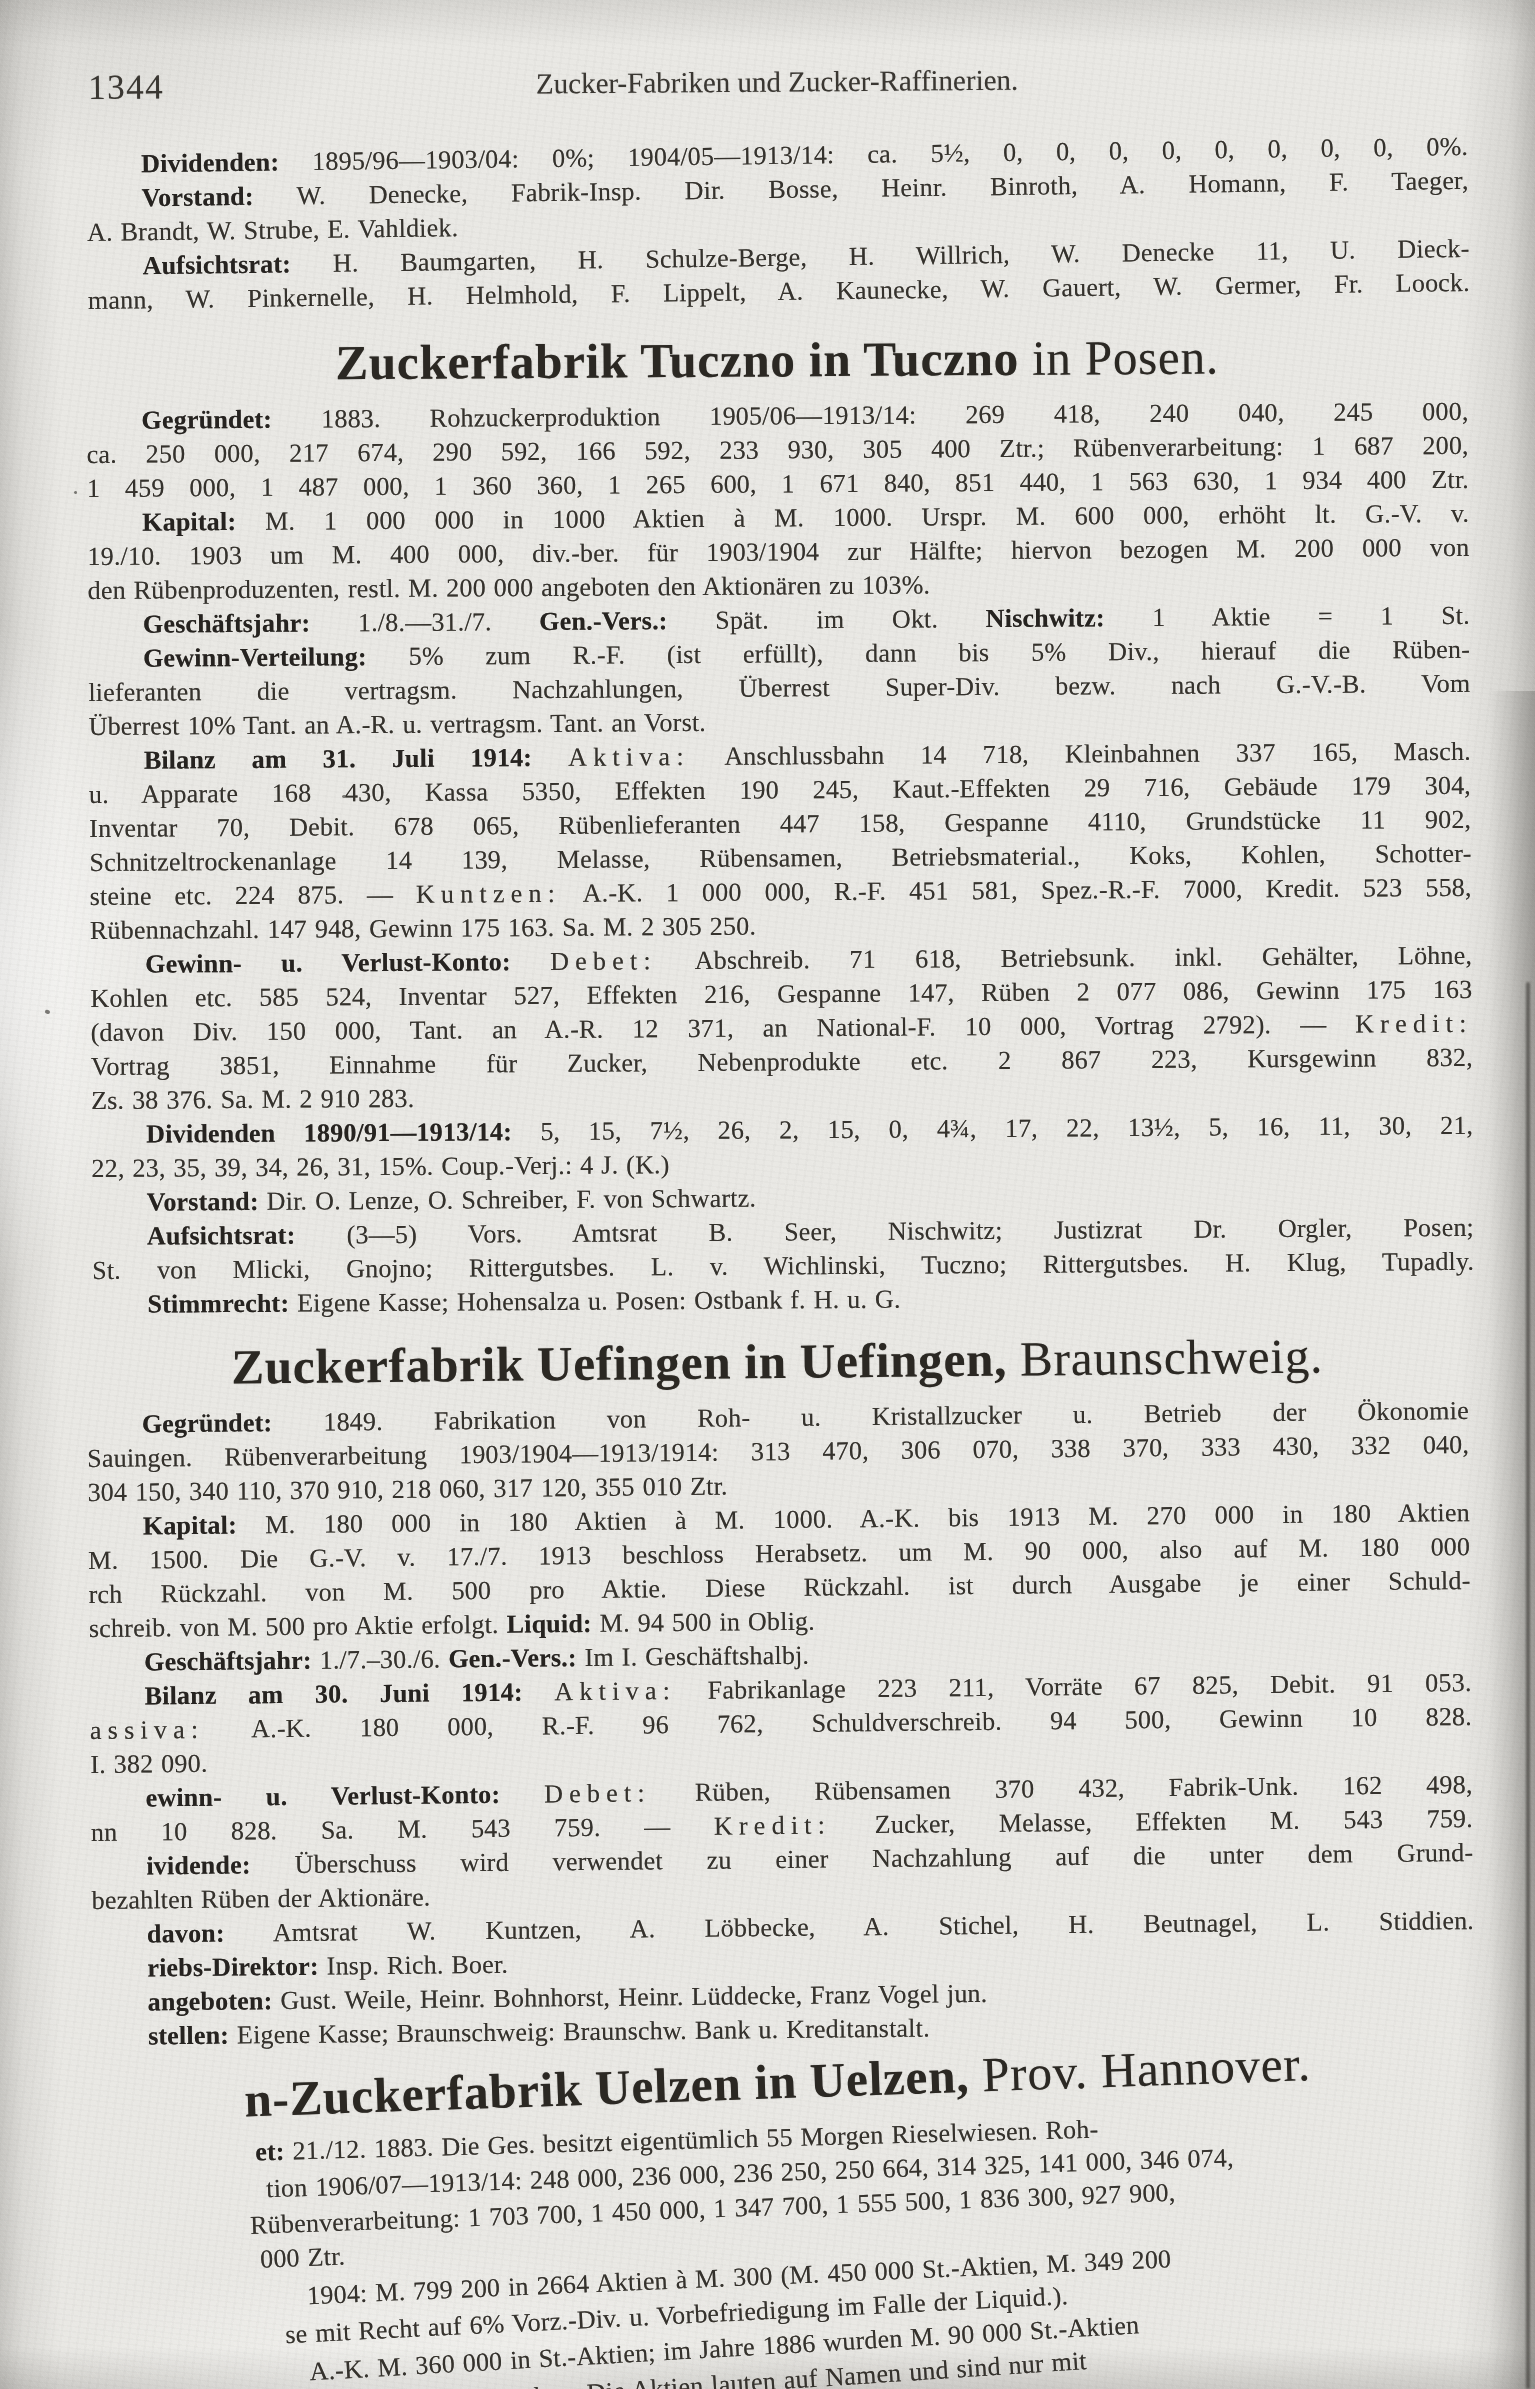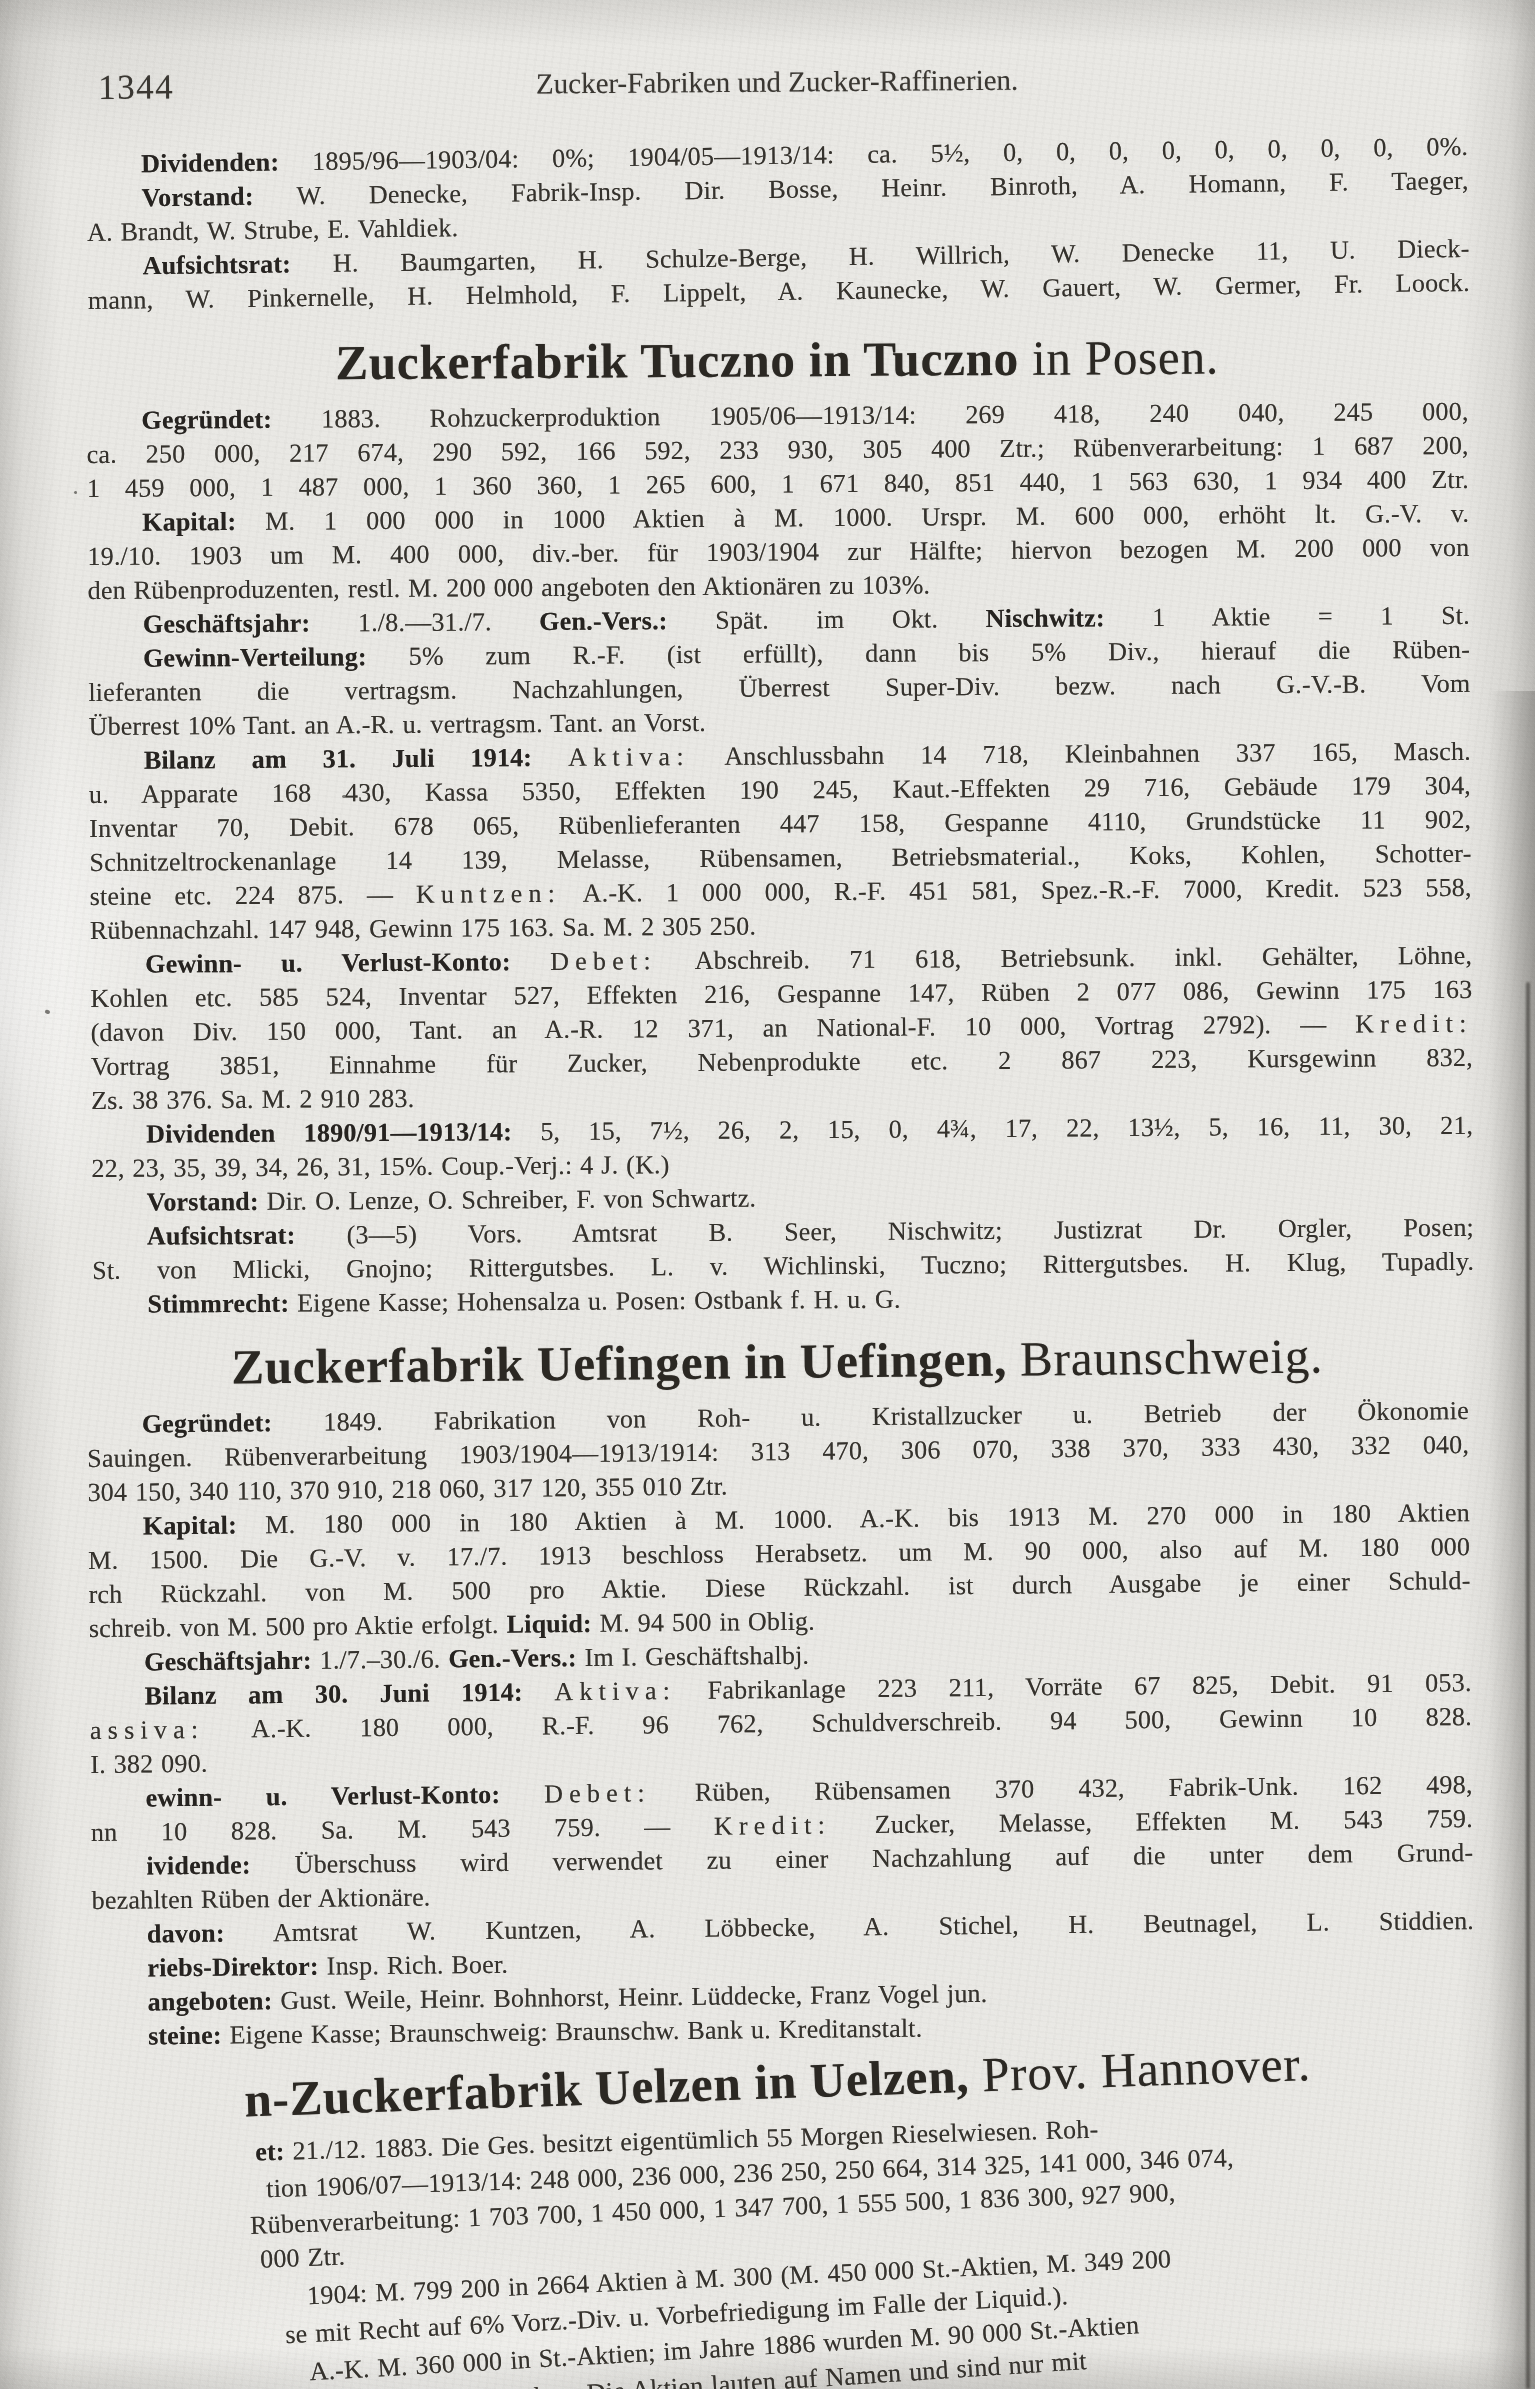--- a/index.html
+++ b/index.html
@@ -35,21 +35,21 @@
     background:linear-gradient(270deg, rgba(70,68,64,.28), rgba(0,0,0,0));
   }
   .speck{position:absolute;background:rgba(60,58,54,.65);border-radius:50%;}
   .speck.s1{left:45px;top:1010px;width:5.4px;height:3.8px;transform:rotate(20deg);}
   .speck.s2{left:342px;top:795px;width:3.8px;height:3.1px;}
   .speck.s3{left:74px;top:491px;width:3.1px;height:3.1px;}
 
   .content{position:absolute;left:86px;top:0;width:1382px;}
 
   .page-header{position:relative;height:40px;margin-top:68px;transform:rotate(-0.45deg);transform-origin:0 0;}
-  .page-num{position:absolute;left:12px;top:0;font-size:35px;letter-spacing:1.5px;color:#3a3732;text-shadow:0 0 0.8px rgba(50,48,44,.45);}
+  .page-num{position:absolute;left:2px;top:0;font-size:35px;letter-spacing:1.5px;color:#3a3732;text-shadow:0 0 0.8px rgba(50,48,44,.45);}
   .running-header{position:absolute;left:0;right:0;top:3.1px;text-align:center;font-size:29px;color:#3a3732;text-shadow:0 0 0.8px rgba(50,48,44,.4);}
 
   .section{transform-origin:0 0;}
   .s0{margin-top:40px;transform:rotate(-0.75deg);}
   .s1{transform:rotate(-0.38deg);}
   .s2{transform:rotate(-0.58deg);}
   .s3{transform:rotate(-1.55deg);}
 
   .sec-title{
     text-align:center;font-weight:bold;font-size:49px;line-height:60px;
@@ -148,21 +148,21 @@
       <div class="line indent"><span class="seg-b">Bilanz am 30. Juni 1914:</span><span class="seg-n"> </span><span class="seg-g">Aktiva:</span><span class="seg-n"> Fabrikanlage 223 211, Vorräte 67 825, Debit. 91 053.</span></div>
       <div class="line"><span class="seg-g">assiva:</span><span class="seg-n"> A.-K. 180 000, R.-F. 96 762, Schuldverschreib. 94 500, Gewinn 10 828.</span></div>
       <div class="line short"><span class="seg-n">I. 382 090.</span></div>
       <div class="line indent"><span class="seg-b">ewinn- u. Verlust-Konto:</span><span class="seg-n"> </span><span class="seg-g">Debet:</span><span class="seg-n"> Rüben, Rübensamen 370 432, Fabrik-Unk. 162 498,</span></div>
       <div class="line"><span class="seg-n">nn 10 828.  Sa. M. 543 759. — </span><span class="seg-g">Kredit:</span><span class="seg-n"> Zucker, Melasse, Effekten M. 543 759.</span></div>
       <div class="line indent"><span class="seg-b">ividende:</span><span class="seg-n"> Überschuss wird verwendet zu einer Nachzahlung auf die unter dem Grund-</span></div>
       <div class="line short"><span class="seg-n">bezahlten Rüben der Aktionäre.</span></div>
       <div class="line indent"><span class="seg-b">davon:</span><span class="seg-n"> Amtsrat W. Kuntzen, A. Löbbecke, A. Stichel, H. Beutnagel, L. Stiddien.</span></div>
       <div class="line indent short"><span class="seg-b">riebs-Direktor:</span><span class="seg-n"> Insp. Rich. Boer.</span></div>
       <div class="line indent short"><span class="seg-b">angeboten:</span><span class="seg-n"> Gust. Weile, Heinr. Bohnhorst, Heinr. Lüddecke, Franz Vogel jun.</span></div>
-      <div class="line indent short"><span class="seg-b">steine:</span><span class="seg-n"> Eigene Kasse; Braunschweig: Braunschw. Bank u. Kreditanstalt.</span></div>
+      <div class="line indent short"><span class="seg-b">stellen:</span><span class="seg-n"> Eigene Kasse; Braunschweig: Braunschw. Bank u. Kreditanstalt.</span></div>
     </div>
 
     <div class="section s3">
       <h2 class="sec-title"><span class="title-main">n-Zuckerfabrik Uelzen in Uelzen,</span><span class="title-tail"> Prov. Hannover.</span></h2>
       <div class="line short"><span class="seg-b">et:</span><span class="seg-n"> 21./12. 1883.  Die Ges. besitzt eigentümlich 55 Morgen Rieselwiesen.  Roh-</span></div>
       <div class="line short"><span class="seg-n">tion 1906/07—1913/14: 248 000, 236 000, 236 250, 250 664, 314 325, 141 000, 346 074,</span></div>
       <div class="line short"><span class="seg-n">Rübenverarbeitung: 1 703 700,  1 450 000,  1 347 700,  1 555 500,  1 836 300,  927 900,</span></div>
       <div class="line short"><span class="seg-n">000 Ztr.</span></div>
       <div class="line short"><span class="seg-n">1904: M. 799 200 in 2664 Aktien à M. 300 (M. 450 000 St.-Aktien, M. 349 200</span></div>
       <div class="line short"><span class="seg-n">se mit Recht auf 6% Vorz.-Div. u. Vorbefriedigung im Falle der Liquid.).</span></div>

